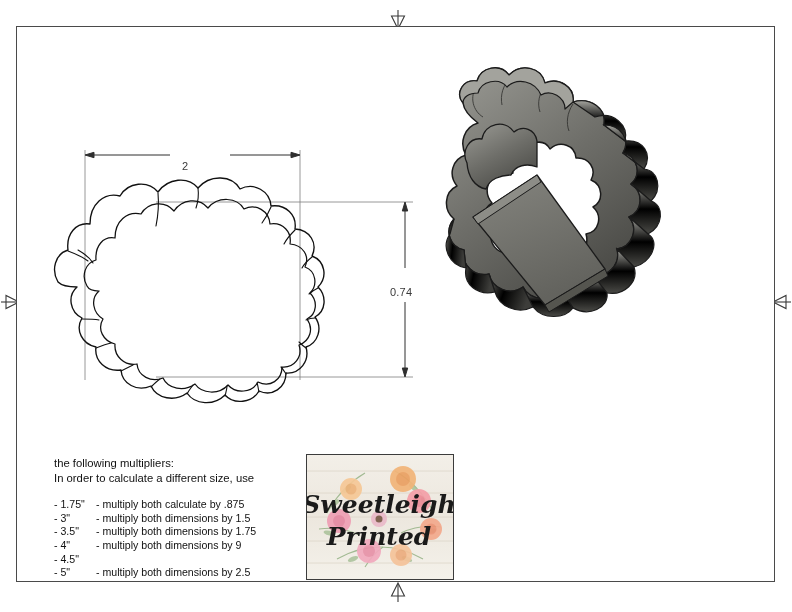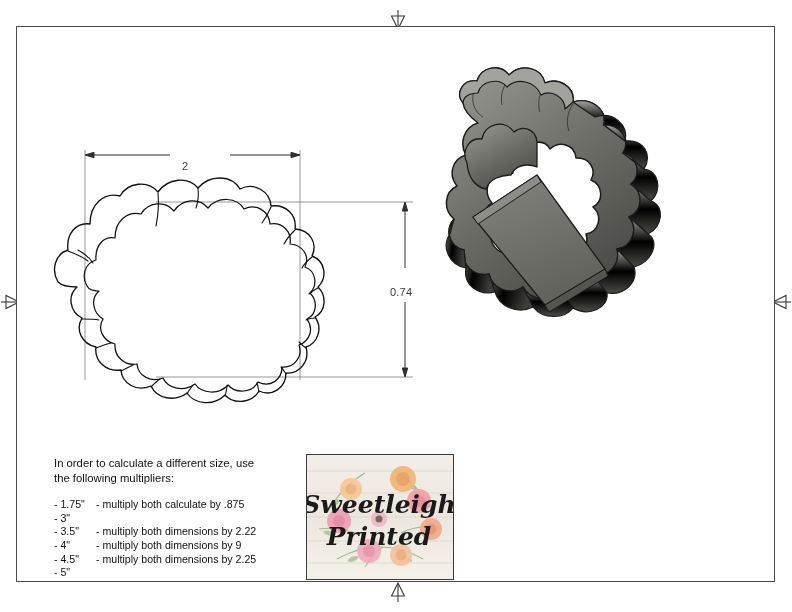--- a/index.html
+++ b/index.html
@@ -302,45 +302,46 @@
                C 106,8 126,12 130,28 C 144,22 160,32 158,47
                L 150,54 C 150,42 136,34 126,40 C 120,26 102,22 92,32
                C 84,22 66,26 63,38 C 54,38 48,42 48,48 Z" fill="#a3a39d" stroke="#1b1b1b" stroke-width="1.2" stroke-linejoin="round"></path>
     </svg>
   </div>
 
   <div class="band">
 
     <div class="notes">
       <div class="lead">
+        <div>the following multipliers:</div>
         <div>In order to calculate a different size, use</div>
-        <div>the following multipliers:</div>
       </div>
       <div class="mult">
         <div class="row">
           <span class="sz">- 1.75"</span>
           <span class="op">- multiply both calculate by .875</span>
         </div>
         <div class="row">
           <span class="sz">- 3"</span>
+          <span class="op">- multiply both dimensions by 1.5</span>
         </div>
         <div class="row">
           <span class="sz">- 3.5"</span>
-          <span class="op">- multiply both dimensions by 2.22</span>
+          <span class="op">- multiply both dimensions by 1.75</span>
         </div>
         <div class="row">
           <span class="sz">- 4"</span>
           <span class="op">- multiply both dimensions by 9</span>
         </div>
         <div class="row">
           <span class="sz">- 4.5"</span>
-          <span class="op">- multiply both dimensions by 2.25</span>
         </div>
         <div class="row">
           <span class="sz">- 5"</span>
+          <span class="op">- multiply both dimensions by 2.5</span>
         </div>
       </div>
     </div>
 
     <div class="logocell">
       <svg width="146" height="124" viewBox="0 0 146 124">
         <defs>
           <linearGradient id="wood" x1="0" y1="0" x2="0" y2="1">
             <stop offset="0%" stop-color="#f3efe8"></stop>
             <stop offset="50%" stop-color="#ece7de"></stop>

